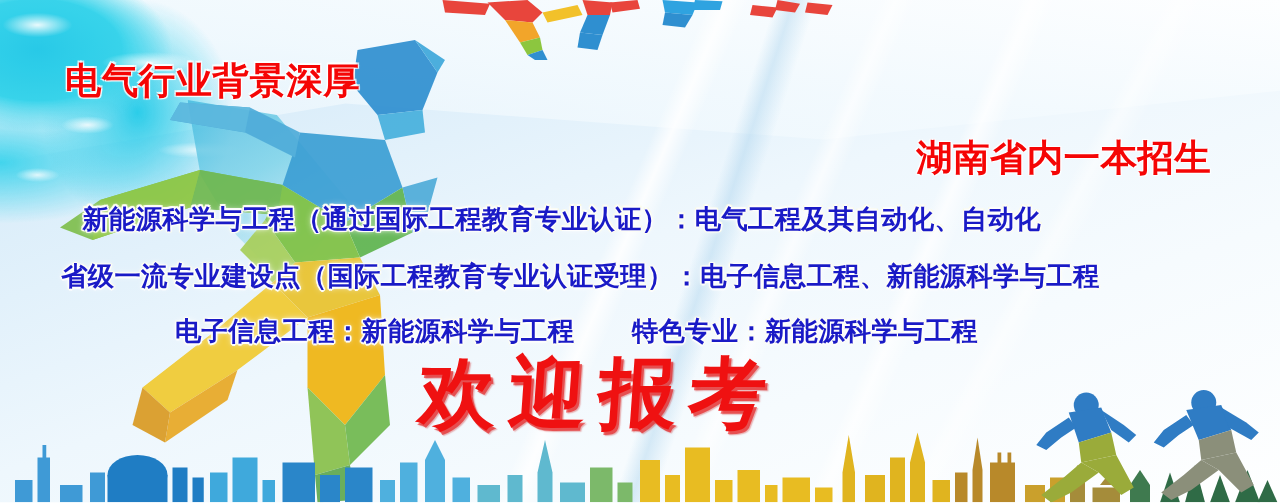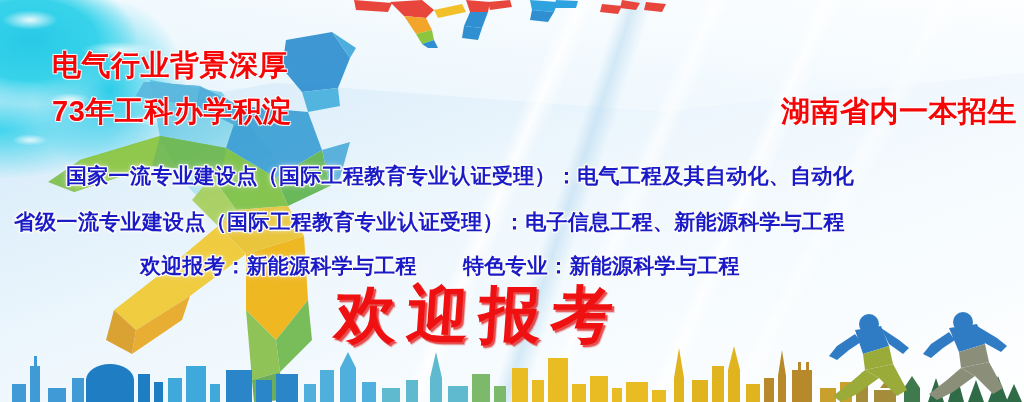--- a/index.html
+++ b/index.html
@@ -81,37 +81,37 @@
     text-shadow:
       0 0 2px rgba(255,255,255,.95),
       1px 1px 0 rgba(255,255,255,.8),
       -1px -1px 0 rgba(255,255,255,.8),
       1px -1px 0 rgba(255,255,255,.7),
       -1px 1px 0 rgba(255,255,255,.7);
   }
   #hl-left-1{left:52px;top:51px;}
   #hl-left-2{left:52px;top:97px;}
   #hl-right-1{left:456px;top:51px;}
-  #hl-right-2{left:733px;top:97px;margin-left:48px;}
+  #hl-right-2{left:733px;top:113px;}
 
   .subline{
     color:#1a1ac6;
     font-weight:bold;
     font-size:21px;
     letter-spacing:.3px;
     text-shadow:
       0 0 3px #ffffff,
       1.2px 0 0 #fdfdfd,-1.2px 0 0 #fdfdfd,
       0 1.2px 0 #fdfdfd,0 -1.2px 0 #fdfdfd,
       1px 1px 0 #fbfbe0,-1px -1px 0 #fbfbe0,
       1px -1px 0 #fbfbe0,-1px 1px 0 #fbfbe0,
       0 0 6px rgba(255,255,255,.9);
   }
   #sub-1{left:66px;top:165px;}
-  #sub-2{left:14px;top:211px;}
+  #sub-2{left:49px;top:211px;}
   #sub-3{left:140px;top:255px;}
   #sub-3 .gap{display:inline-block;width:46px;}
 
   .calligraphy{
     left:335px;top:284px;
     color:#ef1111;
     font-size:62px;
     font-weight:bold;
     letter-spacing:10px;
     font-family:"DejaVu Serif","Liberation Serif",serif;
@@ -293,28 +293,27 @@
       <path d="M146 20 L128 32 L120 42 L128 46 L140 36 L152 28 Z" fill="#2f7cc4"></path>
       <path d="M174 14 L194 26 L204 34 L198 40 L180 30 Z" fill="#2f7cc4"></path>
       <path d="M156 40 L182 32 L186 50 L158 56 Z" fill="#8b8f7a"></path>
       <path d="M158 56 L186 50 L200 76 L190 82 L172 64 Z" fill="#8b8f7a"></path>
       <path d="M158 56 L172 64 L150 80 L134 88 L126 82 L144 68 Z" fill="#8b8f7a"></path>
     </g>
   </svg>
 
   <div class="txt headline" id="hl-left-1">电气行业背景深厚</div>
 
-  <div class="txt headline" id="hl-left-2">73年工科办学积淀</div>
 
 
   <div class="txt headline" id="hl-right-2">湖南省内一本招生</div>
 
-  <div class="txt subline" id="sub-1">国家一流专业建设点（国际工程教育专业认证受理）：电气工程及其自动化、自动化</div>
+  <div class="txt subline" id="sub-1">新能源科学与工程（通过国际工程教育专业认证）：电气工程及其自动化、自动化</div>
 
   <div class="txt subline" id="sub-2">省级一流专业建设点（国际工程教育专业认证受理）：电子信息工程、新能源科学与工程</div>
 
   <div class="txt subline" id="sub-3">
-    <span>欢迎报考：新能源科学与工程</span><span class="gap"></span><span>特色专业：新能源科学与工程</span>
+    <span>电子信息工程：新能源科学与工程</span><span class="gap"></span><span>特色专业：新能源科学与工程</span>
   </div>
 
   <div class="txt calligraphy">欢迎报考</div>
 
 </div>
 
 </body></html>

